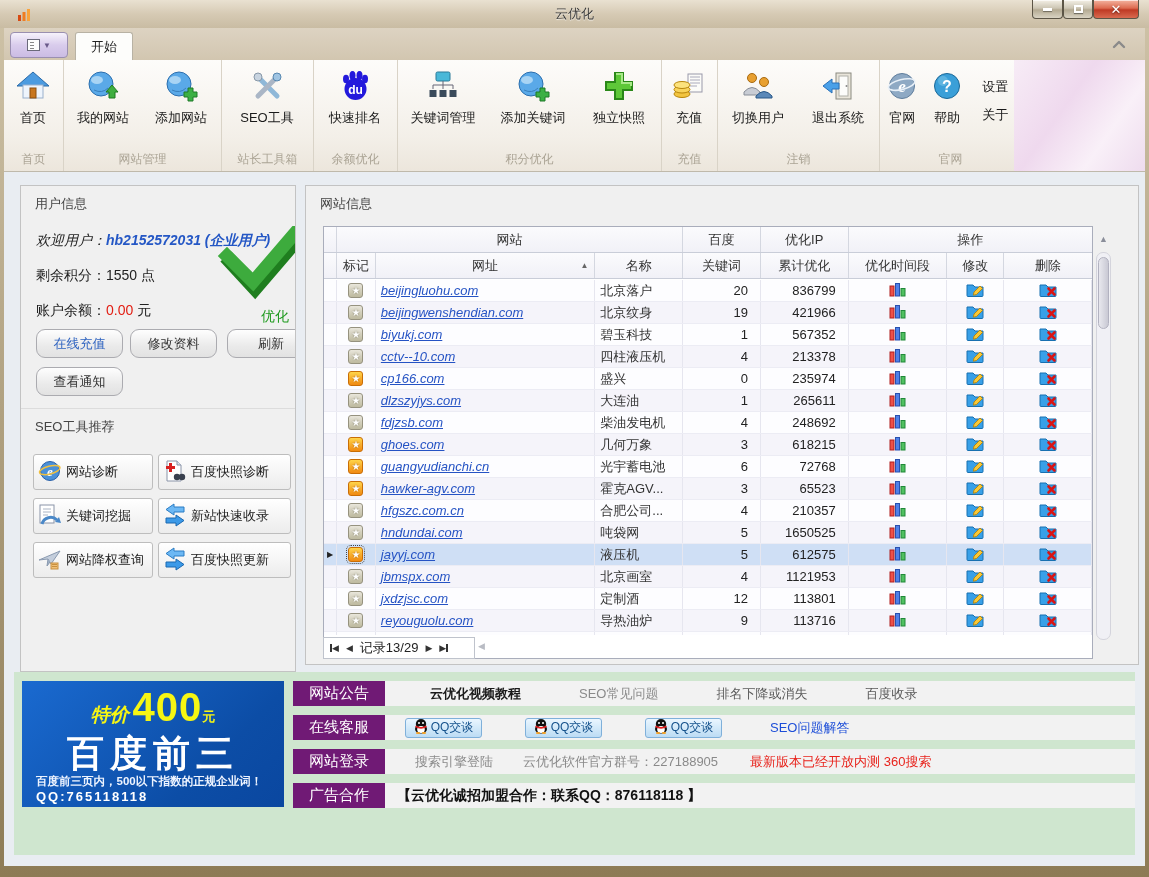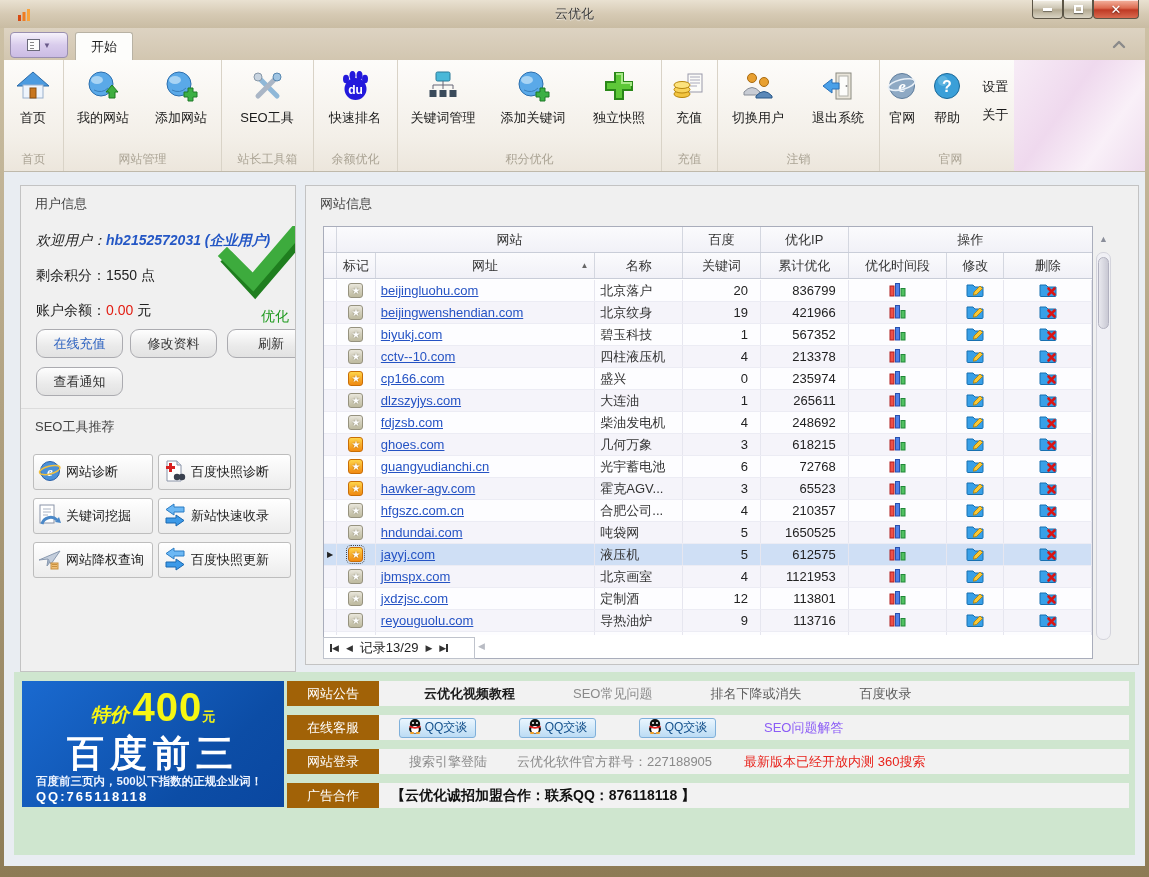--- a/index.html
+++ b/index.html
@@ -82,21 +82,21 @@
   .table { position:absolute; left:17px; top:40px; width:770px; height:433px; background:#fff; border:1px solid #a9adbb; }
   .ghead,.chead { display:flex; height:26px; background:linear-gradient(180deg,#fbfbfd,#f1f1f7); border-bottom:1px solid #c9cdd8; }
   .gcell,.hcell { display:flex; align-items:center; justify-content:center; color:#333; border-right:1px solid #d4d7e0; font-size:13px; position:relative; }
   .tbody { position:absolute; left:0; top:53px; width:768px; height:355px; overflow:hidden; background:#fff; }
   .trow { display:flex; height:22px; border-bottom:1px solid #ececf4; background:#fdfdff; }
   .trow.alt { background:#f5f4fa; }
   .trow.sel { background:#cfdff5; }
   .c { border-right:1px solid #e6e6ef; display:flex; align-items:center; overflow:hidden; }
   .c.ind { justify-content:center; font-size:8px; color:#222; }
   .c.mark,.c.per,.c.ed,.c.del { justify-content:center; }
-  .c.url { padding-left:5px; }
+  .c.url { padding-left:5px;font-style:italic; }
   .c.url a { color:#2553c4; text-decoration:underline; font-size:13px; white-space:nowrap; }
   .c.nm { padding-left:5px; color:#333; font-size:13px; white-space:nowrap; }
   .c.num { justify-content:flex-end; padding-right:12px; font-size:13px; color:#222; }
   .star { width:15px; height:15px; border-radius:3px; display:flex; align-items:center; justify-content:center;
     font-size:10px; line-height:1; color:#fff; }
   .star.gray { background:linear-gradient(180deg,#e9e6db,#beba9f); border:1px solid #96927f; text-shadow:0 0 2px #77745f; }
   .star.orange { background:linear-gradient(180deg,#ffd54a,#f18a12); border:1px solid #c96e06; text-shadow:0 0 2px #a85a04; }
   .focusbox { outline:1px dotted #444; outline-offset:1px; }
   .sort-asc { position:absolute; right:6px; font-size:8px; color:#666; }
 
@@ -116,30 +116,30 @@
   .ad { position:absolute; left:8px; top:9px; width:262px; height:126px;
     background:linear-gradient(135deg,#1a6ad0,#0c4da6 70%,#0a47a0); color:#fff; overflow:hidden; }
   .ad-l1 { position:absolute; left:0; top:8px; width:100%; text-align:center; color:#f6f613; font-weight:bold; }
   .ad-l1 .pre { font-size:19px; font-style:italic; }
   .ad-l1 .big { font-size:40px; line-height:.9; letter-spacing:1px; }
   .ad-l1 .suf { font-size:13px; }
   .ad-l2 { position:absolute; left:0; top:48px; width:100%; text-align:center; font-size:37px; font-weight:bold; letter-spacing:6px; color:#fff; }
   .ad-l3 { position:absolute; left:14px; top:93px; font-size:11.5px; font-weight:bold; color:#eef4ff; }
   .ad-l4 { position:absolute; left:14px; top:108px; font-size:13px; font-weight:bold; letter-spacing:2px; color:#fff; }
   .brow { position:absolute; left:273px; height:25px; display:flex; }
-  .brow-label { width:92px; background:#a16207; color:#fff; display:flex; align-items:center; justify-content:center; font-size:13px; flex:0 0 auto; }
+  .brow-label { width:92px; background:#701a75; color:#fff; display:flex; align-items:center; justify-content:center; font-size:15px; flex:0 0 auto;margin-left:6px; }
   .brow-body { width:750px; background:#f2f2f2; display:flex; align-items:center; }
   .lnk-strong { font-weight:bold; color:#1a1a1a; margin-left:45px; }
   .lnk-gray { color:#8a8a8a; margin-left:58px; }
   .lnk-dark { color:#5a5a5a; margin-left:58px; }
   .qqbtn { width:77px; height:20px; border:1px solid #7fb0da; border-radius:3px;
     background:linear-gradient(180deg,#eaf6ff,#bcdcf4); display:flex; align-items:center; justify-content:center; gap:3px;
     font-size:12px; color:#14518c; margin-left:43px; }
   .qqbtn:first-child { margin-left:20px; }
-  .svc-extra { color:#8b5cf6; margin-left:48px; }
+  .svc-extra { color:#1d4ed8; margin-left:48px; }
   .login-item { color:#8a8a8a; margin-left:30px; }
   .login-hl { color:#e8231c; margin-left:32px; }
   .coop-text { font-weight:bold; font-size:14px; color:#111; margin-left:12px; }
 </style>
 </head>
 <body>
 
 <div class="window">
 
   <div class="titlebar">

